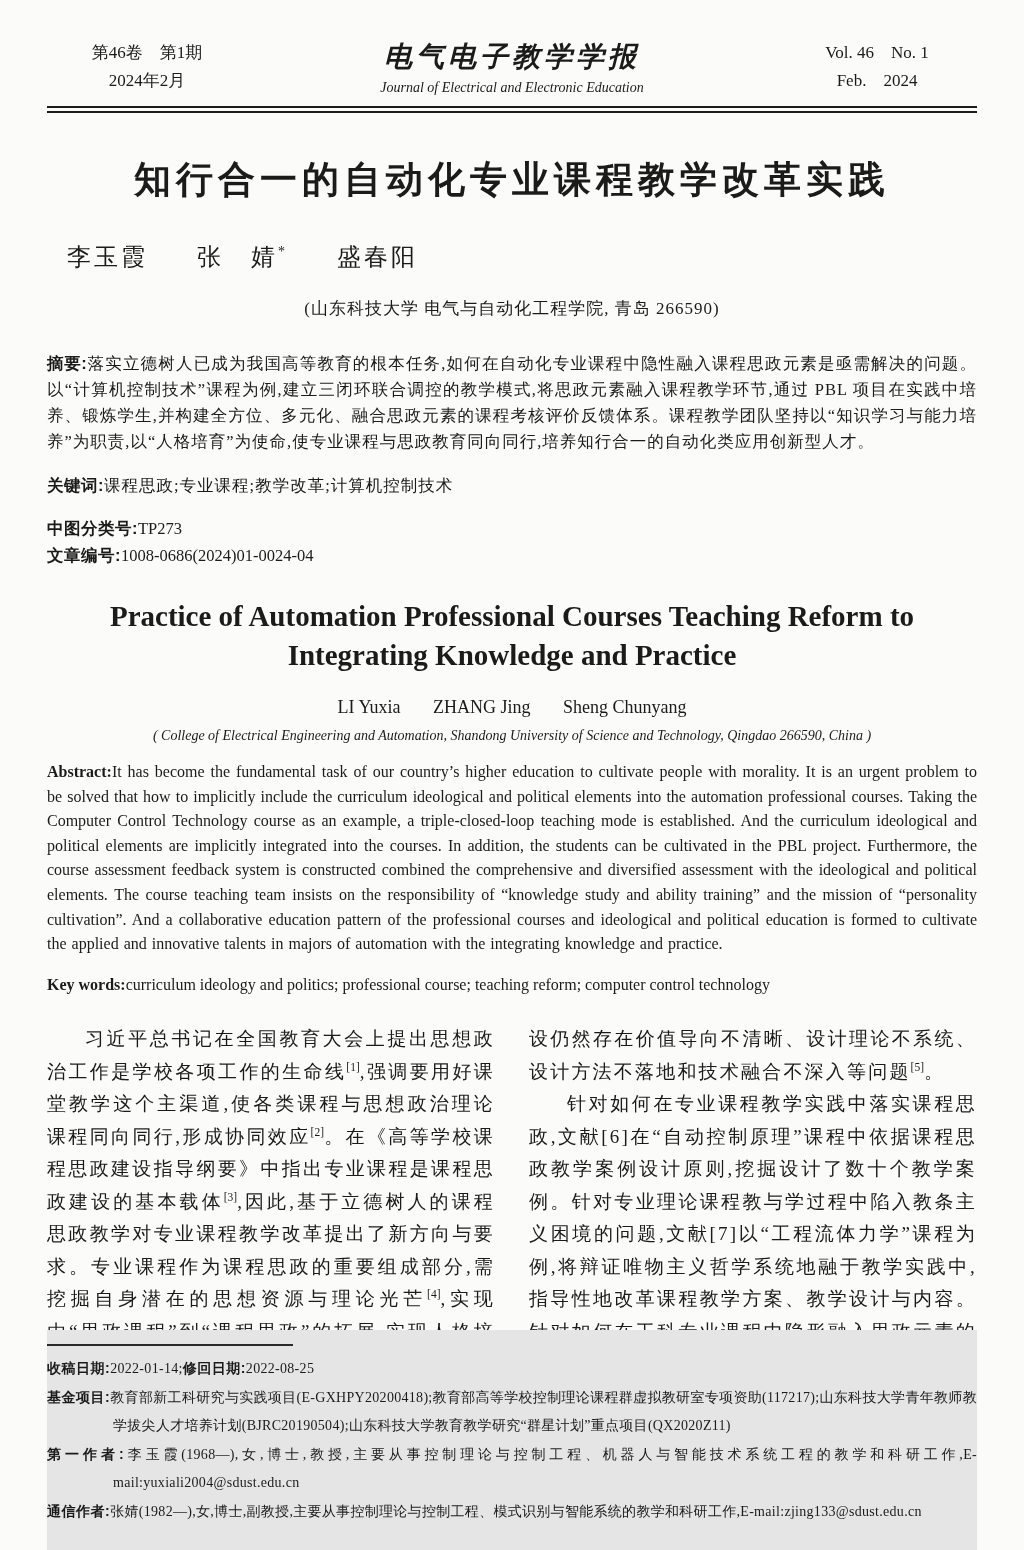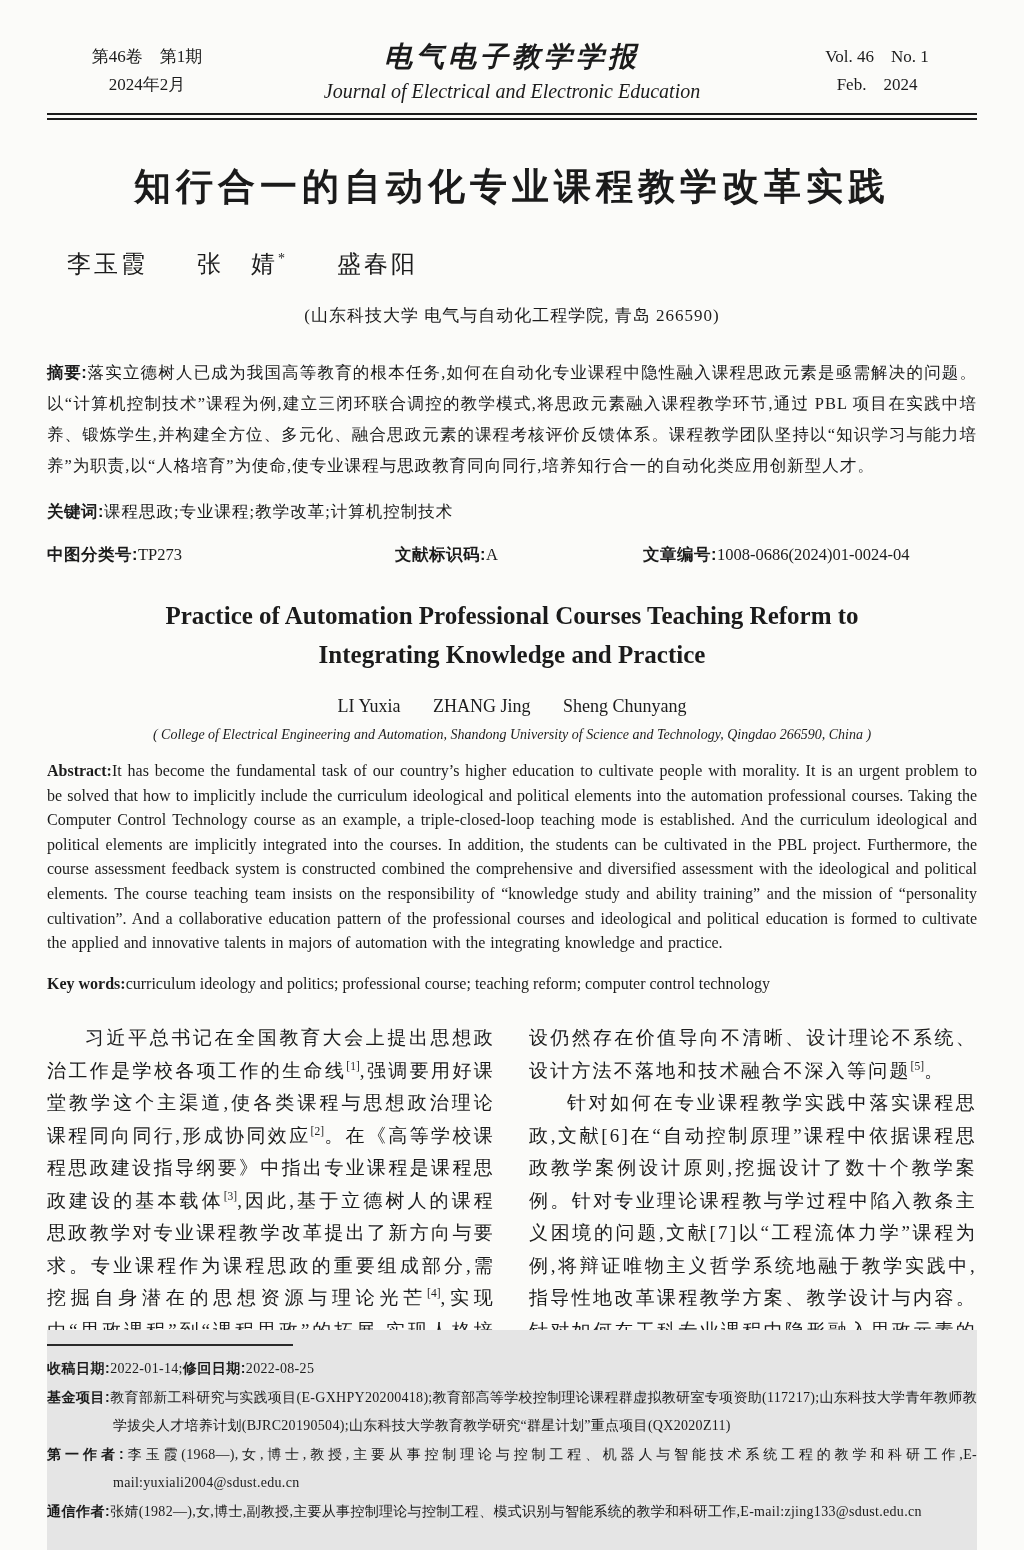--- a/index.html
+++ b/index.html
@@ -7,41 +7,41 @@
     position:relative;width:982px;height:1550px;box-sizing:border-box;
     margin:12px auto;background:#fbfbf9;color:#1b1b1b;overflow:hidden;
     padding:26px 26px 0 26px;
     font-family:"Liberation Serif","DejaVu Serif",serif;
   }
   
   .hdr{display:flex;align-items:center;}
   .hdr-side{width:200px;text-align:center;font-size:17px;line-height:28px;}
   .hdr-center{flex:1;text-align:center;font-style:italic;}
   .journal-cn{font-size:28px;font-weight:bold;letter-spacing:4px;}
-  .journal-en{font-size:20px;margin-top:4px;}
+  .journal-en{font-size:14px;margin-top:4px;}
   .rule2{height:3px;border-top:2px solid #1c1c1c;border-bottom:2px solid #1c1c1c;margin-top:10px;}
   
   .title-cn{
     margin-top:42px;text-align:center;font-size:37px;font-weight:bold;letter-spacing:5px;
     font-family:"Liberation Sans","DejaVu Sans",sans-serif;
   }
   .authors-cn{margin-top:36px;text-align:left;font-size:24px;letter-spacing:3px;}
   .authors-cn .author{margin:0 20px;}
   .mark{font-size:14px;vertical-align:super;line-height:0;}
   .affil-cn{margin-top:24px;text-align:center;font-size:17px;letter-spacing:1px;}
   
-  .abs-cn{margin-top:30px;font-size:16.5px;line-height:31px;letter-spacing:1px;text-align:justify;}
+  .abs-cn{margin-top:30px;font-size:16.5px;line-height:26px;letter-spacing:1px;text-align:justify;}
   .lbl{font-weight:bold;font-family:"Liberation Sans","DejaVu Sans",sans-serif;letter-spacing:0.5px;}
   .kw-cn{margin-top:2px;font-size:16.5px;letter-spacing:1px;line-height:27px;}
-  .clc-row{display:flex;margin-top:6px;font-size:16.5px;line-height:27px;}
+  .clc-row{display:flex;margin-top:6px;font-size:16.5px;line-height:27px;flex-direction:column;}
   .clc-c1{width:348px;}
   .clc-c2{width:248px;}
   .clc-c3{flex:1;}
   
-  .title-en{margin-top:28px;text-align:center;font-size:25px;font-weight:bold;line-height:39px;}
+  .title-en{margin-top:28px;text-align:center;font-size:29px;font-weight:bold;line-height:39px;}
   .authors-en{margin-top:22px;text-align:center;font-size:18px;}
   .authors-en .author{margin:0 14px;}
   .affil-en{margin-top:10px;text-align:center;font-size:14px;font-style:italic;}
   .abs-en{margin-top:16px;font-size:16px;line-height:24.6px;text-align:justify;word-spacing:1px;}
   .abs-en .lbl,.kw-en .lbl{font-family:"Liberation Serif","DejaVu Serif",serif;letter-spacing:0;}
   .kw-en{margin-top:1px;font-size:16px;line-height:24.6px;}
   
   .body-cols{display:flex;gap:34px;margin-top:26px;}
   .col{flex:1;min-width:0;}
   .body-p{margin:0;font-size:19px;line-height:32.5px;letter-spacing:2.2px;text-align:justify;}
@@ -84,21 +84,20 @@
   </div>
 
   <div class="affil-cn">(山东科技大学 电气与自动化工程学院, 青岛 266590)</div>
 
   <p class="abs-cn"><span class="lbl">摘要:</span><span>落实立德树人已成为我国高等教育的根本任务,如何在自动化专业课程中隐性融入课程思政元素是亟需解决的问题。以“计算机控制技术”课程为例,建立三闭环联合调控的教学模式,将思政元素融入课程教学环节,通过 PBL 项目在实践中培养、锻炼学生,并构建全方位、多元化、融合思政元素的课程考核评价反馈体系。课程教学团队坚持以“知识学习与能力培养”为职责,以“人格培育”为使命,使专业课程与思政教育同向同行,培养知行合一的自动化类应用创新型人才。</span></p>
 
   <p class="kw-cn"><span class="lbl">关键词:</span><span>课程思政;专业课程;教学改革;计算机控制技术</span></p>
 
   <div class="clc-row">
     <div class="clc-c1"><span class="lbl">中图分类号:</span><span>TP273</span></div>
-    <div class="clc-c2"><span class="lbl">文献标识码:</span><span>A</span></div>
     <div class="clc-c3"><span class="lbl">文章编号:</span><span>1008-0686(2024)01-0024-04</span></div>
   </div>
 
   <div class="title-en">
     <div>Practice of Automation Professional Courses Teaching Reform to</div>
     <div>Integrating Knowledge and Practice</div>
   </div>
 
   <div class="authors-en">
     <span class="author">LI Yuxia</span>

